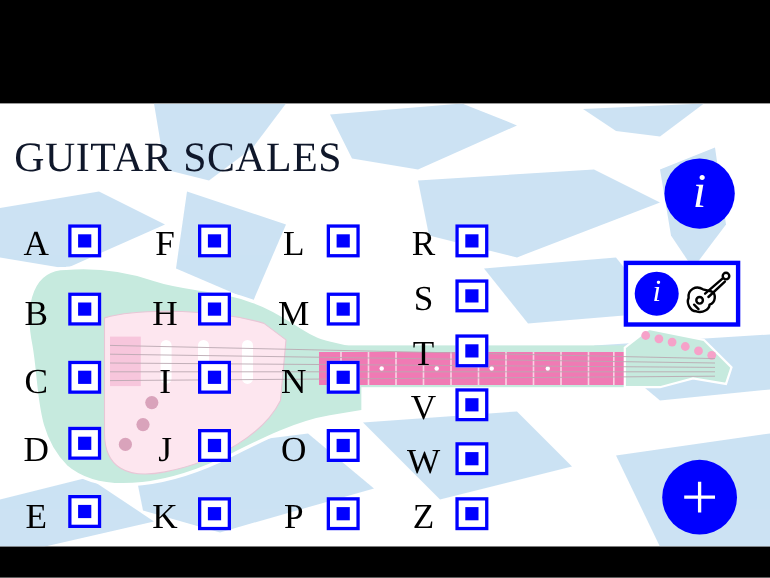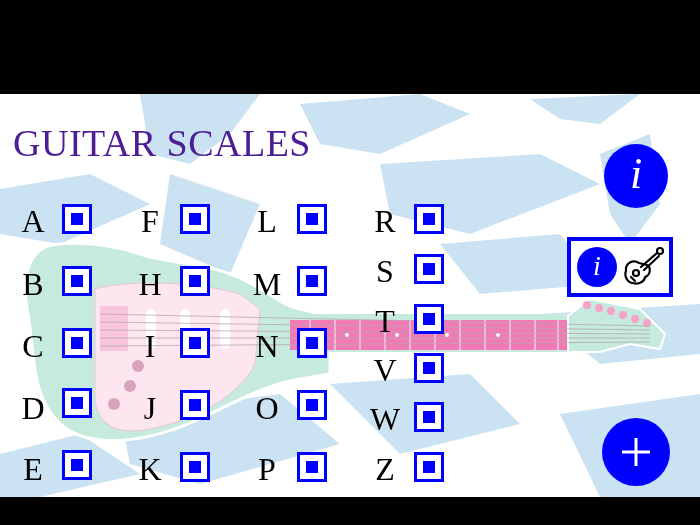--- a/index.html
+++ b/index.html
@@ -1,21 +1,21 @@
 <!DOCTYPE html>
 <html><head>
 <meta charset="utf-8">
 <style>
   html,body{margin:0;padding:0;}
   body{width:700px;height:525px;background:#000;position:relative;overflow:hidden;font-family:"Liberation Serif","DejaVu Serif",serif;}
   .topbar{position:absolute;left:0;top:0;width:700px;height:94px;background:#000;}
   .bottombar{position:absolute;left:0;top:497px;width:700px;height:28px;background:#000;}
   .stage{position:absolute;left:0;top:94px;width:700px;height:403px;background:#fff;overflow:hidden;}
   .bg{position:absolute;left:0;top:0;width:700px;height:403px;}
-  .title{position:absolute;left:13px;top:30px;font-size:38px;color:#4c1d95;letter-spacing:0.5px;line-height:1;}
+  .title{position:absolute;left:13px;top:30px;font-size:38px;color:#0f172a;letter-spacing:0.5px;line-height:1;}
   .letter{position:absolute;font-size:32px;color:#000;line-height:1;width:30px;text-align:center;}
   .cb{position:absolute;width:30px;height:30px;box-sizing:border-box;border:3px solid #0000ff;background:#fff;cursor:pointer;}
   .cb .inner{position:absolute;left:6px;top:6px;width:12px;height:12px;background:#0000ff;}
   .info-btn{position:absolute;left:604px;top:50px;width:64px;height:64px;border-radius:50%;background:#0000ff;cursor:pointer;}
   .info-btn span{position:absolute;left:0;top:8px;width:64px;text-align:center;color:#fff;font-style:italic;font-size:44px;line-height:1;}
   .guitar-info-btn{position:absolute;left:567px;top:143px;width:106px;height:60px;box-sizing:border-box;border:4px solid #0000ff;background:#fff;cursor:pointer;}
   .guitar-info-btn .ci{position:absolute;left:6px;top:6px;width:40px;height:40px;border-radius:50%;background:#0000ff;}
   .guitar-info-btn .ci span{position:absolute;left:0;top:5px;width:40px;text-align:center;color:#fff;font-style:italic;font-size:28px;line-height:1;}
   .guitar-info-btn svg{position:absolute;left:50px;top:4px;}
   .add-btn{position:absolute;left:602px;top:324px;width:68px;height:68px;border-radius:50%;background:#0000ff;cursor:pointer;}

